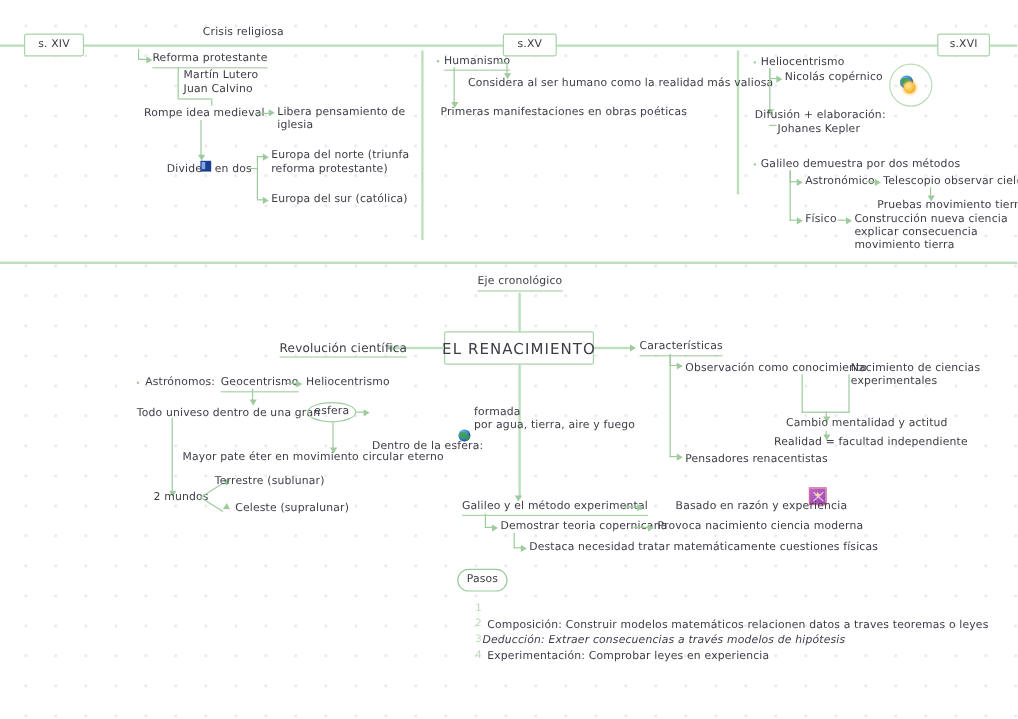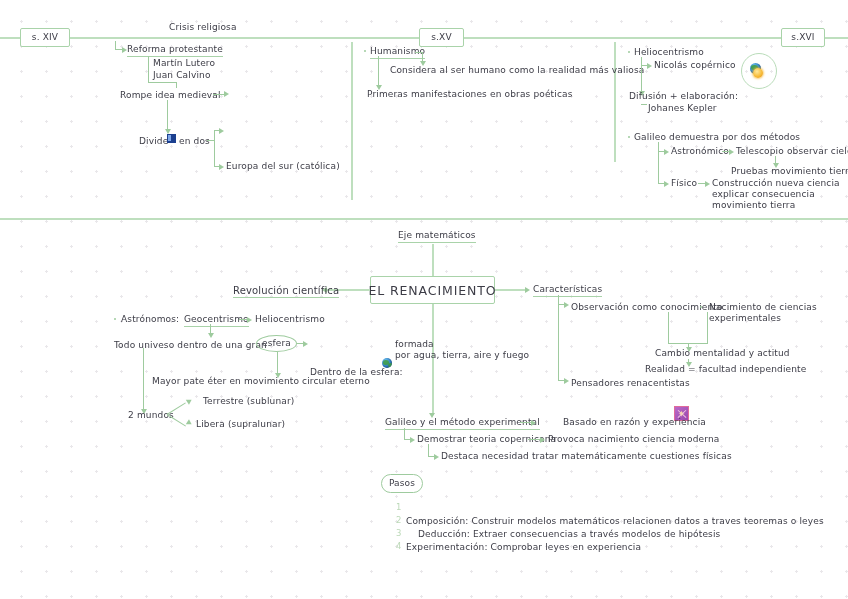--- a/index.html
+++ b/index.html
@@ -139,32 +139,36 @@
 
   <div class="txt t9" style="left:153px;top:58px;">Martín Lutero</div>
   <div class="txt t9" style="left:153px;top:70px;">Juan Calvino</div>
   <div class="vl2" style="left:148px;top:56px;height:26px;"></div>
   <div class="hl2" style="left:148px;top:82px;width:28px;"></div>
   <div class="vl2" style="left:176px;top:82px;height:6px;"></div>
 
   <div class="txt t9" style="left:120px;top:90px;">Rompe idea medieval</div>
   <div class="hl2" style="left:213px;top:94px;width:12px;"></div>
   <div class="ar ar-r" style="left:224px;top:91px;"></div>
+  <div class="txt t9" style="left:231px;top:89px;">Libera pensamiento de
+iglesia</div>
 
   <div class="vl2" style="left:167px;top:100px;height:30px;"></div>
   <div class="ar ar-d" style="left:164.8px;top:129px;"></div>
 
   <div class="txt t9" style="left:139px;top:136px;">Divide</div>
   <div class="ico euro-ico" style="left:167px;top:134px;width:9px;height:9px;"></div>
   <div class="txt t9" style="left:179px;top:136px;">en dos</div>
 
   <div class="hl2" style="left:207px;top:140px;width:8px;"></div>
   <div class="vl2" style="left:214px;top:130px;height:36px;"></div>
   <div class="hl2" style="left:214px;top:130px;width:6px;"></div>
   <div class="ar ar-r" style="left:219px;top:127.5px;"></div>
+  <div class="txt t9" style="left:226px;top:125px;">Europa del norte (triunfa
+reforma protestante)</div>
 
   <div class="hl2" style="left:214px;top:166px;width:6px;"></div>
   <div class="ar ar-r" style="left:219px;top:163.5px;"></div>
   <div class="txt t9" style="left:226px;top:161px;">Europa del sur (católica)</div>
 
   <div class="dot" style="left:364px;top:50px;"></div>
   <div class="txt t9 ul" style="left:370px;top:46px;">Humanismo</div>
   <div class="hl2" style="left:415px;top:52px;width:8px;"></div>
   <div class="vl2" style="left:422px;top:52px;height:10px;"></div>
   <div class="ar ar-d" style="left:419.8px;top:61px;"></div>
@@ -208,21 +212,21 @@
   <div class="vl2" style="left:658px;top:142px;height:42px;"></div>
   <div class="hl2" style="left:658px;top:183px;width:7px;"></div>
   <div class="ar ar-r" style="left:664px;top:180.5px;"></div>
   <div class="txt t9" style="left:671px;top:178px;">Físico</div>
   <div class="hl2" style="left:698px;top:183px;width:8px;"></div>
   <div class="ar ar-r" style="left:705px;top:180.5px;"></div>
   <div class="txt t9" style="left:712px;top:178px;">Construcción nueva ciencia
 explicar consecuencia
 movimiento tierra</div>
 
-  <div class="txt t9 ul" style="left:398px;top:230px;">Eje matemáticos</div>
+  <div class="txt t9 ul" style="left:398px;top:230px;">Eje cronológico</div>
   <div class="vl" style="left:432px;top:244px;height:33px;"></div>
 
   <div class="box" style="left:370px;top:276px;width:125px;height:28px;">
     <span class="txt t12" style="position:static;">EL RENACIMIENTO</span>
   </div>
 
   <div class="hl" style="left:327px;top:289px;width:43px;"></div>
   <div class="ar ar-l" style="left:322px;top:286.5px;"></div>
   <div class="txt t10 ul" style="left:233px;top:285px;">Revolución científica</div>
 
@@ -257,25 +261,25 @@
   <div class="vl2" style="left:277px;top:352px;height:22px;"></div>
   <div class="ar ar-d" style="left:274.8px;top:373px;"></div>
   <div class="txt t9" style="left:152px;top:376px;">Mayor pate éter en movimiento circular eterno</div>
 
   <div class="vl2" style="left:143px;top:348px;height:62px;"></div>
   <div class="ar ar-d" style="left:140.8px;top:409px;"></div>
   <div class="txt t9" style="left:128px;top:410px;">2 mundos</div>
 
   <div class="hl2" style="left:167px;top:414px;width:6px;transform:rotate(-32deg);transform-origin:left center;width:22px;"></div>
   <div class="ar ar-r" style="left:187px;top:398px;transform:rotate(-32deg);"></div>
-  <div class="txt t9" style="left:203px;top:396px;">Terrestre (sublunar)</div>
+  <div class="txt t9" style="left:179px;top:396px;">Terrestre (sublunar)</div>
 
   <div class="hl2" style="left:167px;top:414px;width:22px;transform:rotate(32deg);transform-origin:left center;"></div>
   <div class="ar ar-r" style="left:187px;top:420px;transform:rotate(32deg);"></div>
-  <div class="txt t9" style="left:196px;top:419px;">Libera (supralunar)</div>
+  <div class="txt t9" style="left:196px;top:419px;">Celeste (supralunar)</div>
 
   <div class="vl2" style="left:558px;top:295px;height:10px;"></div>
   <div class="hl2" style="left:558px;top:304px;width:7px;"></div>
   <div class="ar ar-r" style="left:564px;top:301.5px;"></div>
   <div class="txt t9" style="left:571px;top:302px;">Observación como conocimiento</div>
 
   <div class="dot" style="left:700px;top:306px;"></div>
   <div class="txt t9" style="left:709px;top:302px;">Nacimiento de ciencias
 experimentales</div>
 
@@ -318,18 +322,18 @@
   <div class="pill" style="left:381px;top:474px;width:42px;height:19px;">
     <span class="txt t9" style="position:static;">Pasos</span>
   </div>
 
   <div class="num" style="left:396px;top:502px;">1</div>
 
   <div class="num" style="left:396px;top:515px;">2</div>
   <div class="txt t9" style="left:406px;top:516px;">Composición: Construir modelos matemáticos relacionen datos a traves teoremas o leyes</div>
 
   <div class="num" style="left:396px;top:528px;">3</div>
-  <div class="txt t9" style="left:418px;top:529px;">Deducción: Extraer consecuencias a través modelos de hipótesis</div>
+  <div class="txt t9" style="left:402px;top:529px;font-style:italic;">Deducción: Extraer consecuencias a través modelos de hipótesis</div>
 
   <div class="num" style="left:396px;top:541px;">4</div>
   <div class="txt t9" style="left:406px;top:542px;">Experimentación: Comprobar leyes en experiencia</div>
 
 </div>
 
 </body></html>

